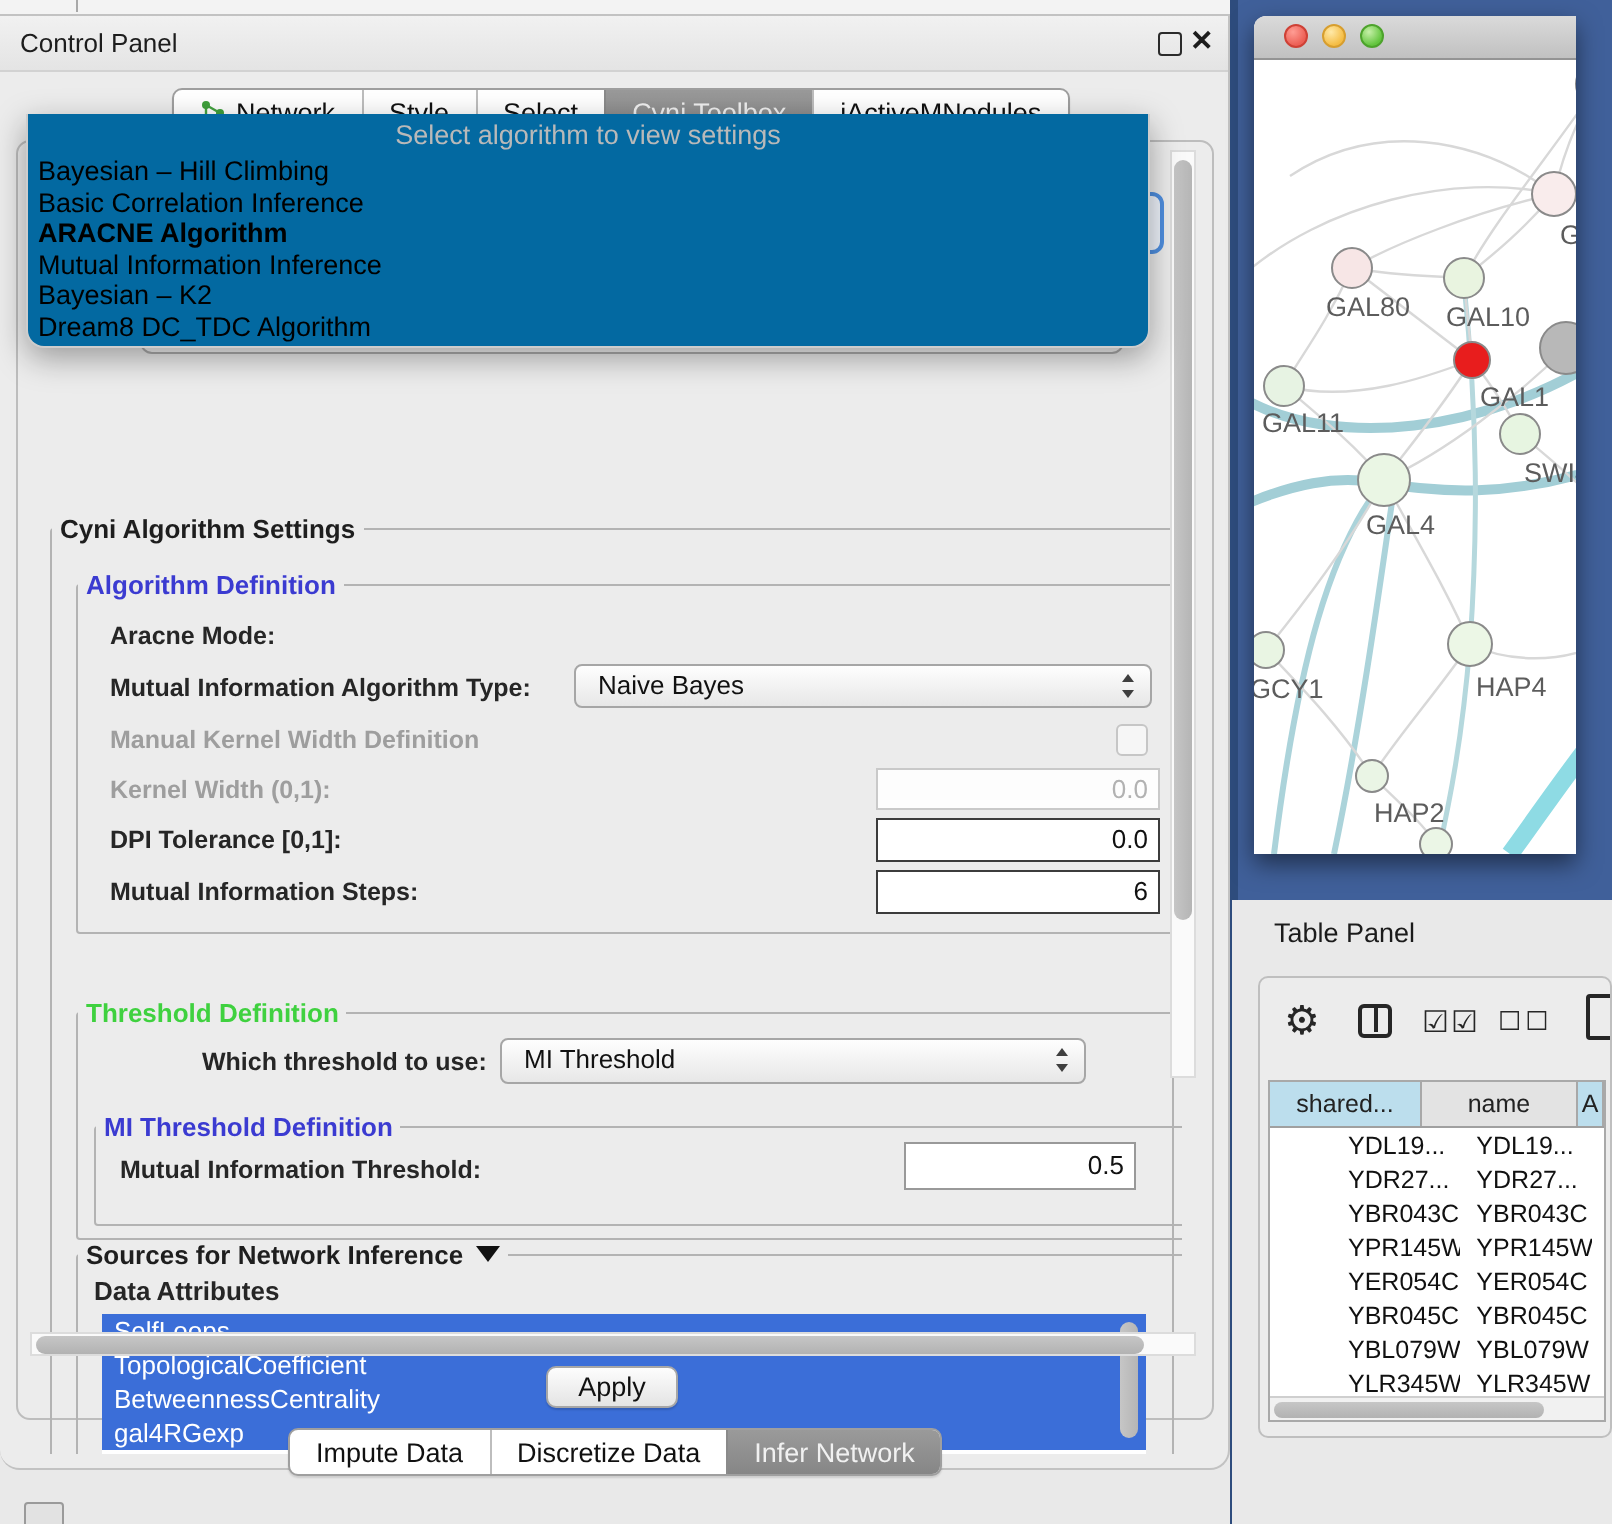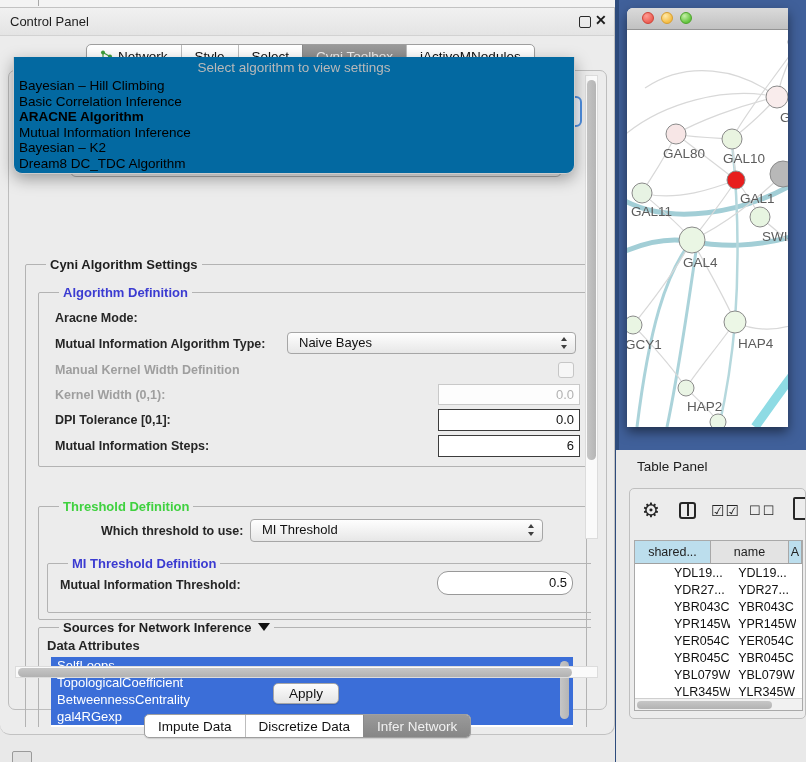--- a/index.html
+++ b/index.html
@@ -26,21 +26,21 @@
   .seg .net-ico{margin-right:5px;display:inline-flex;}
   #top-tabs{left:86px;top:36px;}
   #bottom-tabs{left:144px;top:706px;}
 
   
   #cp-content{left:8px;top:62px;width:599px;height:640px;border:1px solid #bdbdbd;border-radius:7px;
               background:#ececec;box-sizing:border-box;}
 
   
   .group{position:absolute;border:1px solid #b3b3b3;border-radius:2px;}
-  .gtitle{position:absolute;top:-8px;left:20px;background:#ececec;padding:0 4px;
+  .gtitle{position:absolute;top:-8px;left:0;background:#ececec;padding:0 4px;
           font-size:13px;font-weight:bold;color:#1e1e1e;white-space:nowrap;}
   .gtitle.blue{color:#3b3bd1;}
   .gtitle.green{color:#3fd13f;}
 
   .lbl{position:absolute;font-size:12.5px;font-weight:bold;color:#262626;white-space:nowrap;}
   .lbl.dis{color:#9e9e9e;}
 
   .combo{position:absolute;height:22px;border:1px solid #a6a6a6;border-radius:4px;
          background:linear-gradient(#fefefe,#e7e7e7);box-sizing:border-box;}
   .combo .cv{display:block;padding-left:11px;line-height:20px;font-size:13px;color:#111;
@@ -210,21 +210,21 @@
             <span class="gtitle green">Threshold Definition</span>
             <span class="lbl" style="left:62px;top:17px;">Which threshold to use:</span>
             <div class="combo" style="left:211px;top:12px;width:293px;height:23px;">
               <span class="cv">MI Threshold</span>
               <span class="tri-up"></span>
                 <span class="tri-dn"></span>
             </div>
             <div class="group" style="left:8px;top:56px;width:544px;height:48px;">
               <span class="gtitle blue">MI Threshold Definition</span>
               <span class="lbl" style="left:12px;top:14px;">Mutual Information Threshold:</span>
-              <div class="tf" style="left:389px;top:7px;width:136px;height:24px;line-height:22px;border-radius:11px;">0.5</div>
+              <div class="tf" style="left:404px;top:7px;width:116px;height:24px;line-height:22px;">0.5</div>
             </div>
           </div>
 
           <div class="group" style="left:12px;top:362px;width:560px;height:330px;">
             <span class="gtitle"><span>Sources for Network Inference</span><span class="arrow-down"></span></span>
             <span class="lbl" style="left:8px;top:10px;font-size:13px;">Data Attributes</span>
             <div id="src-list" style="left:12px;top:29px;width:522px;height:290px;">
                 <div class="src-item">SelfLoops</div>
                 <div class="src-item">TopologicalCoefficient</div>
                 <div class="src-item">BetweennessCentrality</div>

